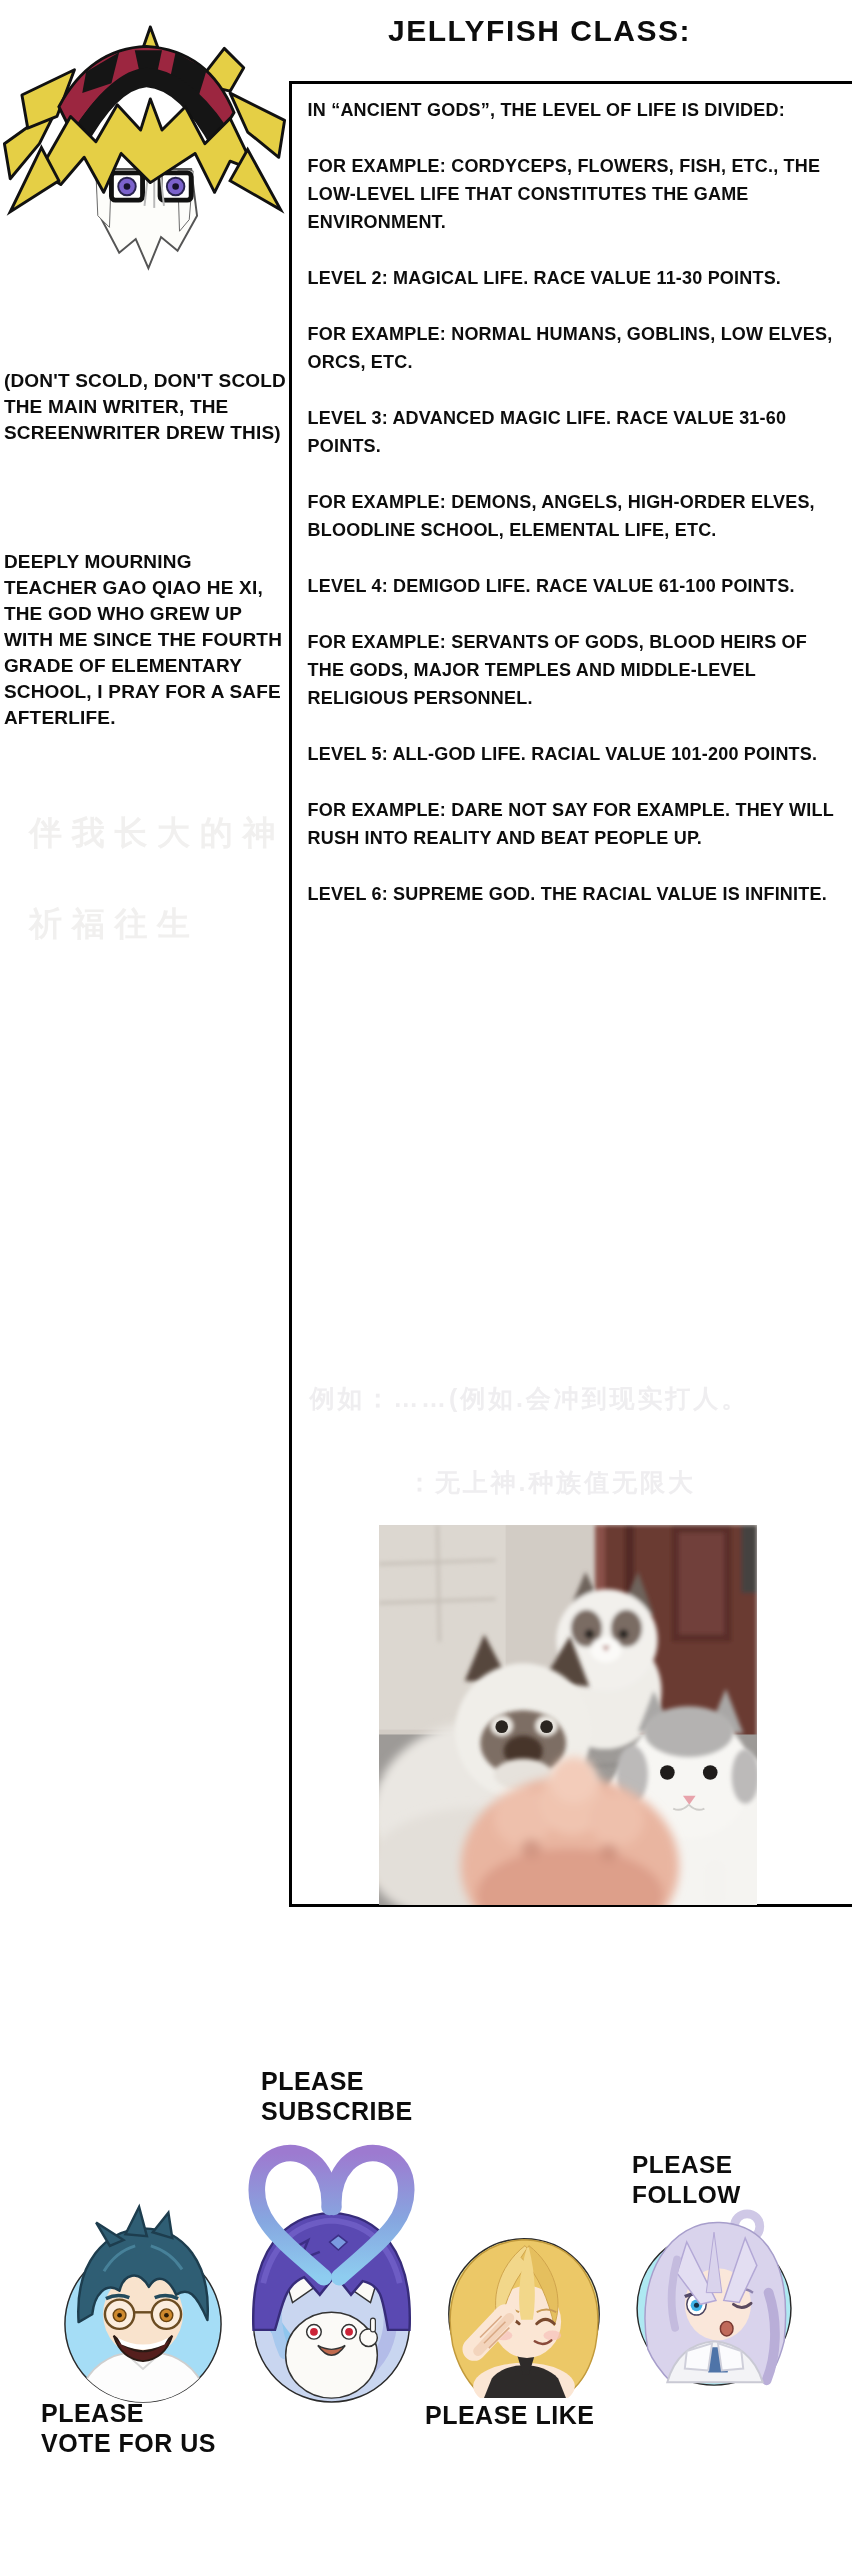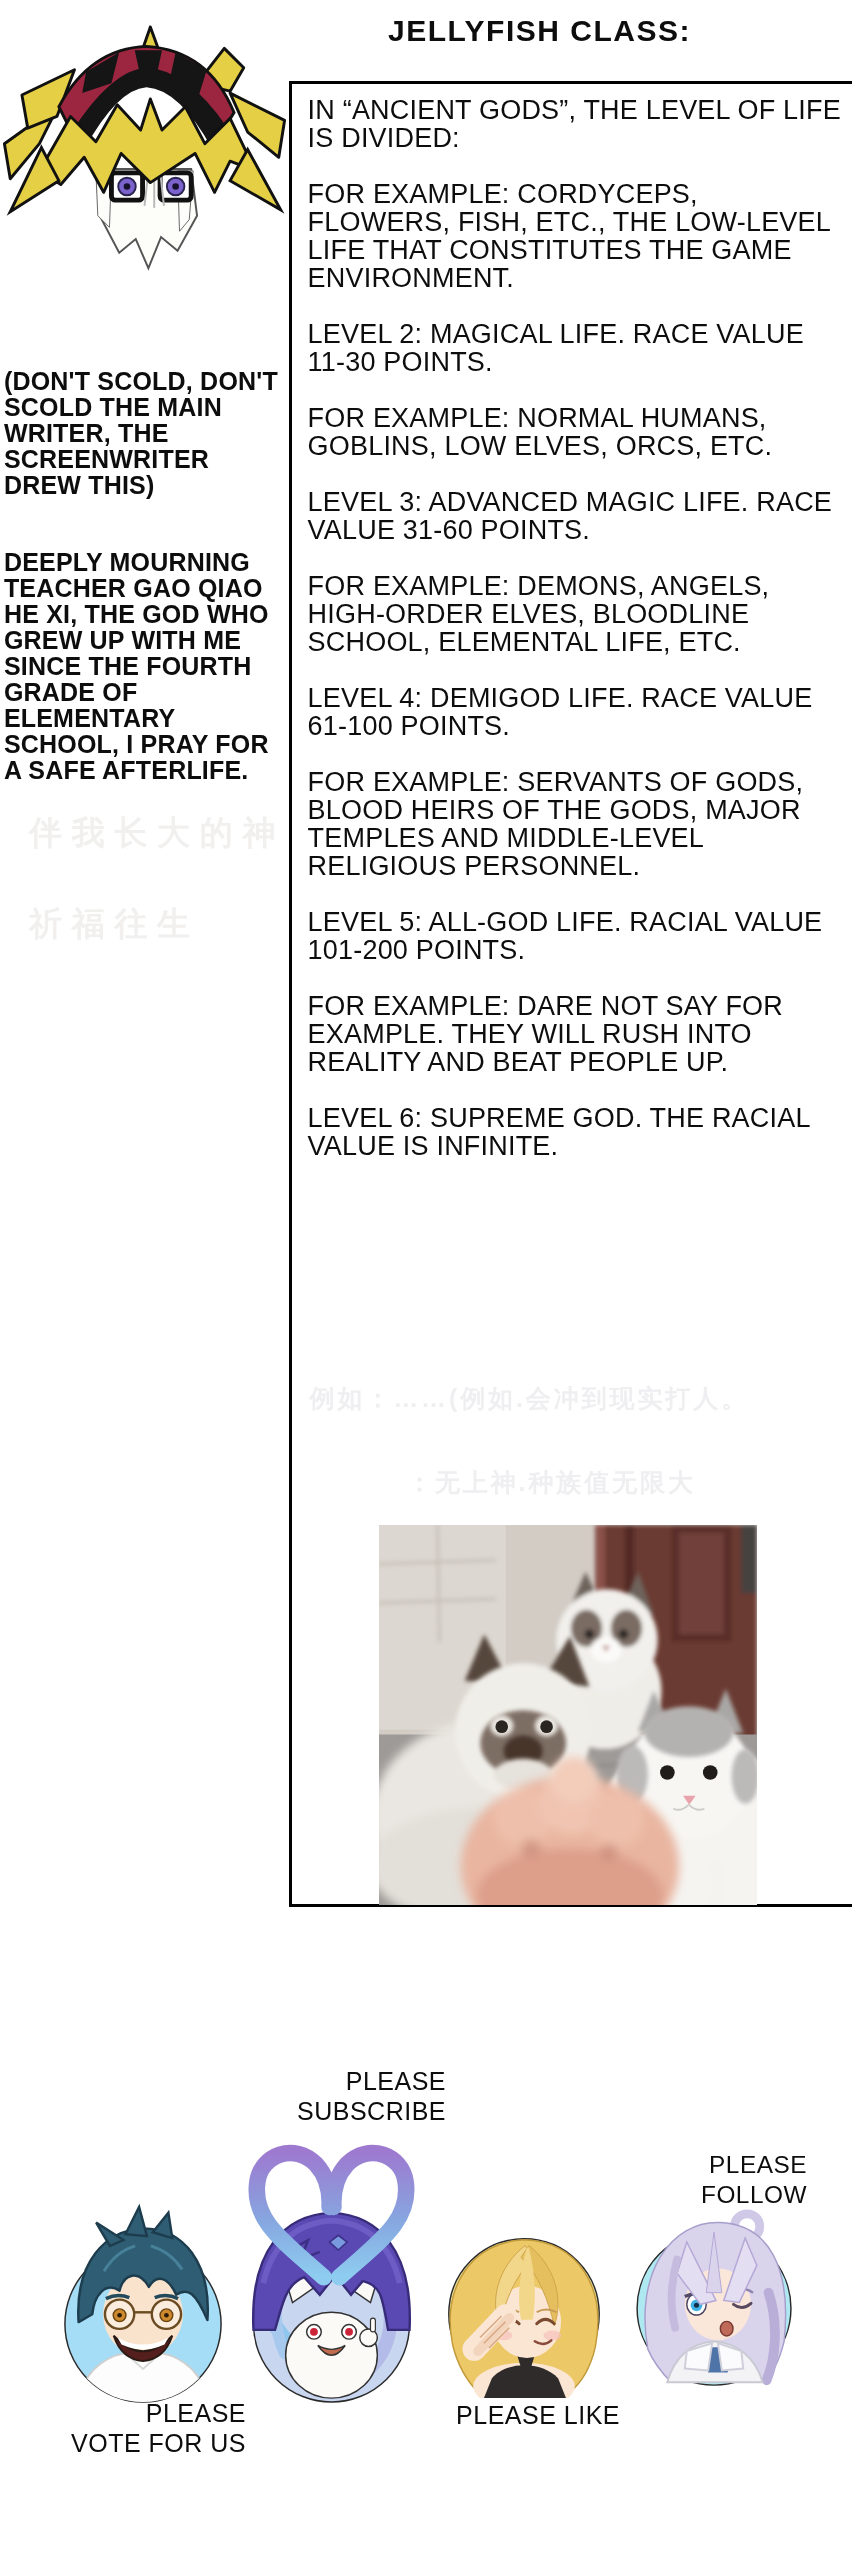--- a/index.html
+++ b/index.html
@@ -12,40 +12,40 @@
   .comic{
     font-family:"Liberation Sans", sans-serif;
     font-weight:700;color:#0d0d0d;
   }
   .title{
     left:388px;top:13.6px;width:468px;
     font-size:30px;letter-spacing:1.5px;white-space:nowrap;
   }
   .side-note{
     left:3.9px;width:283px;
-    font-size:25px;line-height:26px;letter-spacing:0.2px;
+    font-size:19px;line-height:26px;letter-spacing:0.2px;
   }
   .wm{color:#f1f0ef;font-weight:700;pointer-events:none;}
   .wm-left{font-size:33px;letter-spacing:9.7px;}
   .info-box{
     left:289px;top:81px;width:569px;height:1826px;
     border:3.9px solid #000;box-sizing:border-box;
     background:#fff;
   }
   .info-box .para-flow{padding:11.7px 11.7px 0 15.6px;}
   .info-box p{
-    margin:0 0 28px 0;font-size:27px;line-height:28px;letter-spacing:0.2px;
-    font-weight:400;color:#0d0d0d;
+    margin:0 0 28px 0;font-size:18px;line-height:28px;letter-spacing:0.2px;
+    font-weight:700;color:#0d0d0d;
   }
   .ghost-line{
     font-size:25px;letter-spacing:2.9px;color:#efeef0;font-weight:700;white-space:nowrap;
   }
   .promo-label{
-    font-size:25px;line-height:30px;text-align:right;letter-spacing:0.5px;
-    font-weight:400;color:#0d0d0d;
+    font-size:25px;line-height:30px;text-align:left;letter-spacing:0.5px;
+    font-weight:700;color:#0d0d0d;
   }
   svg{display:block;}
 </style>
 </head>
 <body>
 
 <div class="abs comic title">JELLYFISH CLASS:</div>
 
 <div class="abs" style="left:1.9px;top:25px;">
 <svg width="285" height="251" viewBox="0 0 292 258">

